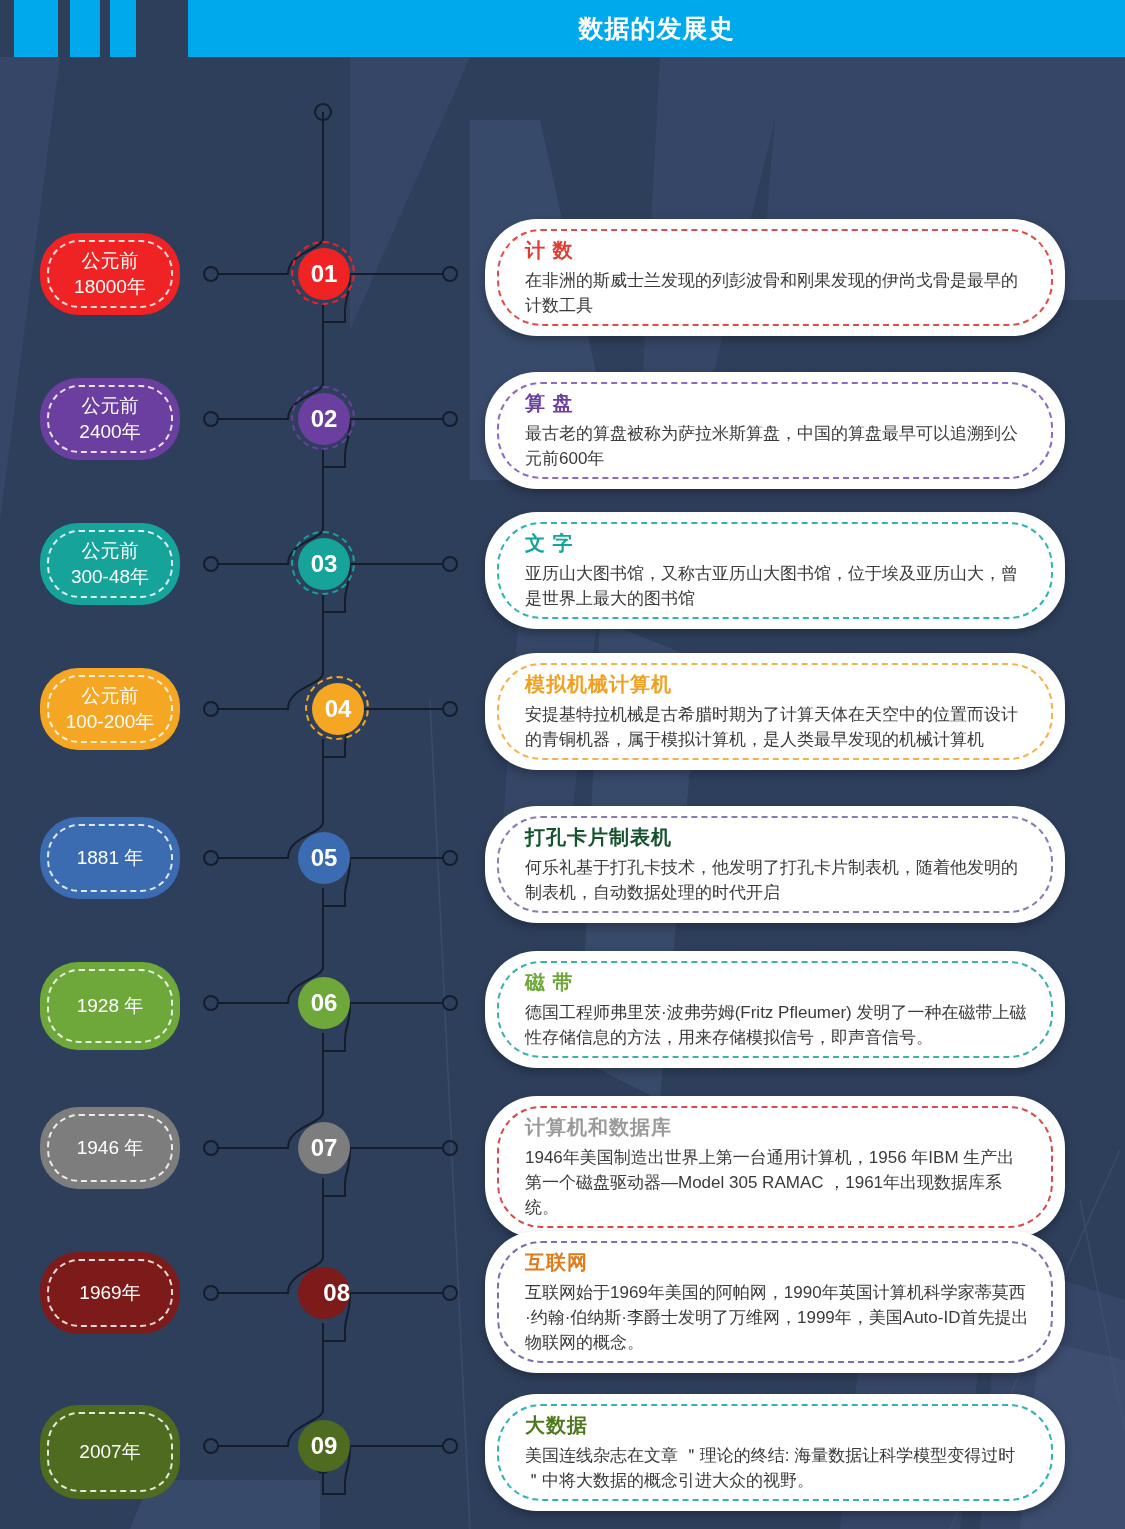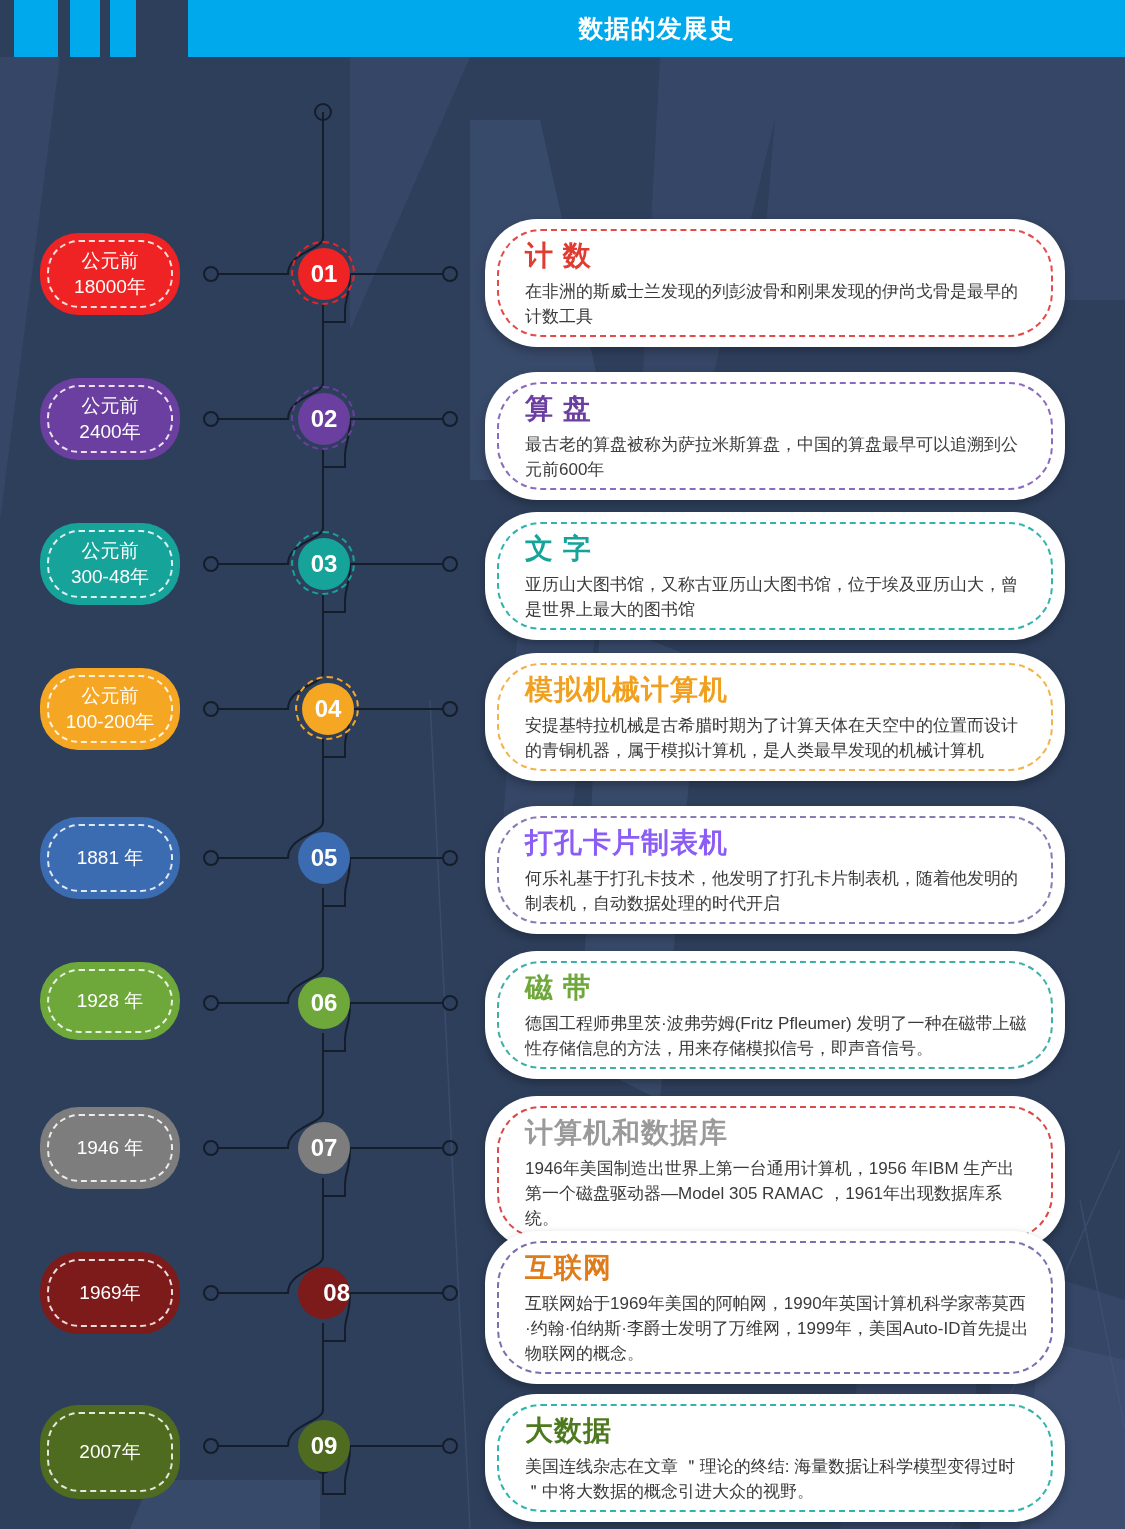--- a/index.html
+++ b/index.html
@@ -136,21 +136,21 @@
   .card .cdash {
     position: absolute;
     left: 12px; top: 10px; right: 12px; bottom: 10px;
     border: 2px dashed #cc3333;
     border-radius: 44px;
     pointer-events: none;
   }
   .card-title {
     position: relative;
     z-index: 2;
-    font-size: 28px;
+    font-size: 20px;
     font-weight: bold;
     margin: 0 0 4px 12px;
     letter-spacing: 1px;
   }
   .card-body {
     position: relative;
     z-index: 2;
     font-size: 17px;
     line-height: 25px;
     color: #3a3a3a;
@@ -304,42 +304,42 @@
         <div class="card" style="top: 455px; min-height: 104px;">
           <div class="cdash" style="border-color: rgb(47, 181, 173);"></div>
           <div class="card-title" style="color: rgb(22, 163, 154);">文 字</div>
           <div class="card-body">亚历山大图书馆，又称古亚历山大图书馆，位于埃及亚历山大，曾是世界上最大的图书馆</div>
         </div>
         <div class="date-pill" style="top: 611px; height: 82px; background: rgb(245, 166, 35);">
           <div class="dash"></div>
           <div class="dline">公元前</div>
           <div class="dline">100-200年</div>
         </div>
-        <div class="badge" style="left: 302px; top: 626px; background: rgb(245, 166, 35); color: rgb(245, 166, 35);">
+        <div class="badge" style="left: 312px; top: 626px; background: rgb(245, 166, 35); color: rgb(245, 166, 35);">
           <div class="ring"></div>
           <div class="num">04</div>
         </div>
         <div class="card" style="top: 596px; min-height: 112px;">
           <div class="cdash" style="border-color: rgb(243, 179, 76);"></div>
           <div class="card-title" style="color: rgb(240, 160, 30);">模拟机械计算机</div>
           <div class="card-body">安提基特拉机械是古希腊时期为了计算天体在天空中的位置而设计的青铜机器，属于模拟计算机，是人类最早发现的机械计算机</div>
         </div>
         <div class="date-pill" style="top: 760px; height: 82px; background: rgb(59, 107, 176);">
           <div class="dash"></div>
           <div class="dline">1881 年</div>
         </div>
         <div class="badge" style="left: 298px; top: 775px; background: rgb(59, 107, 176); color: rgb(59, 107, 176);">
           <div class="num">05</div>
         </div>
         <div class="card" style="top: 749px; min-height: 104px;">
           <div class="cdash" style="border-color: rgb(139, 123, 181);"></div>
-          <div class="card-title" style="color: #8b5cf6;">打孔卡片制表机</div>
+          <div class="card-title" style="color: #14532d;">打孔卡片制表机</div>
           <div class="card-body">何乐礼基于打孔卡技术，他发明了打孔卡片制表机，随着他发明的制表机，自动数据处理的时代开启</div>
         </div>
-        <div class="date-pill" style="top: 905px; height: 78px; background: rgb(111, 168, 58); text-align: center;">
+        <div class="date-pill" style="top: 905px; height: 88px; background: rgb(111, 168, 58); text-align: center;">
           <div class="dash"></div>
           <div class="dline">1928 年</div>
         </div>
         <div class="badge" style="left: 298px; top: 920px; background: rgb(111, 168, 58); color: rgb(111, 168, 58); text-align: right;">
           <div class="num">06</div>
         </div>
         <div class="card" style="top: 894px; min-height: 104px;">
           <div class="cdash" style="border-color: rgb(63, 176, 168);"></div>
           <div class="card-title" style="color: rgb(111, 168, 58);">磁 带</div>
           <div class="card-body">德国工程师弗里茨·波弗劳姆(Fritz Pfleumer) 发明了一种在磁带上磁性存储信息的方法，用来存储模拟信号，即声音信号。</div>

